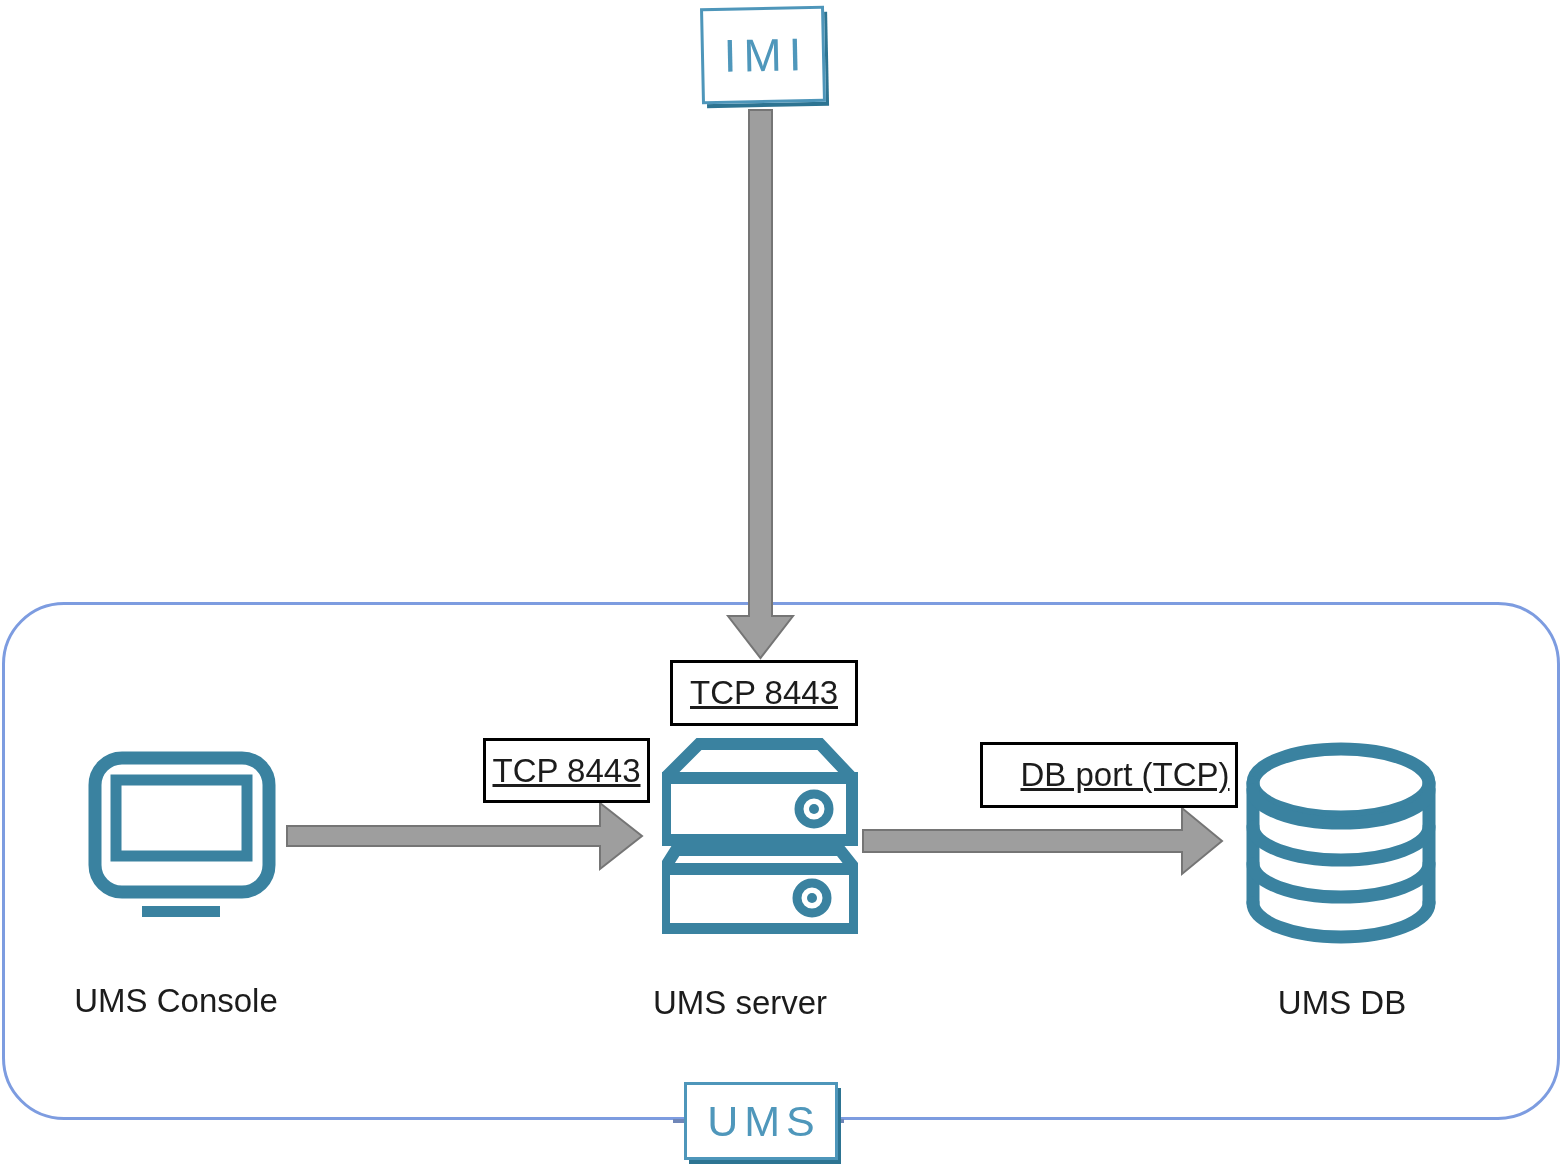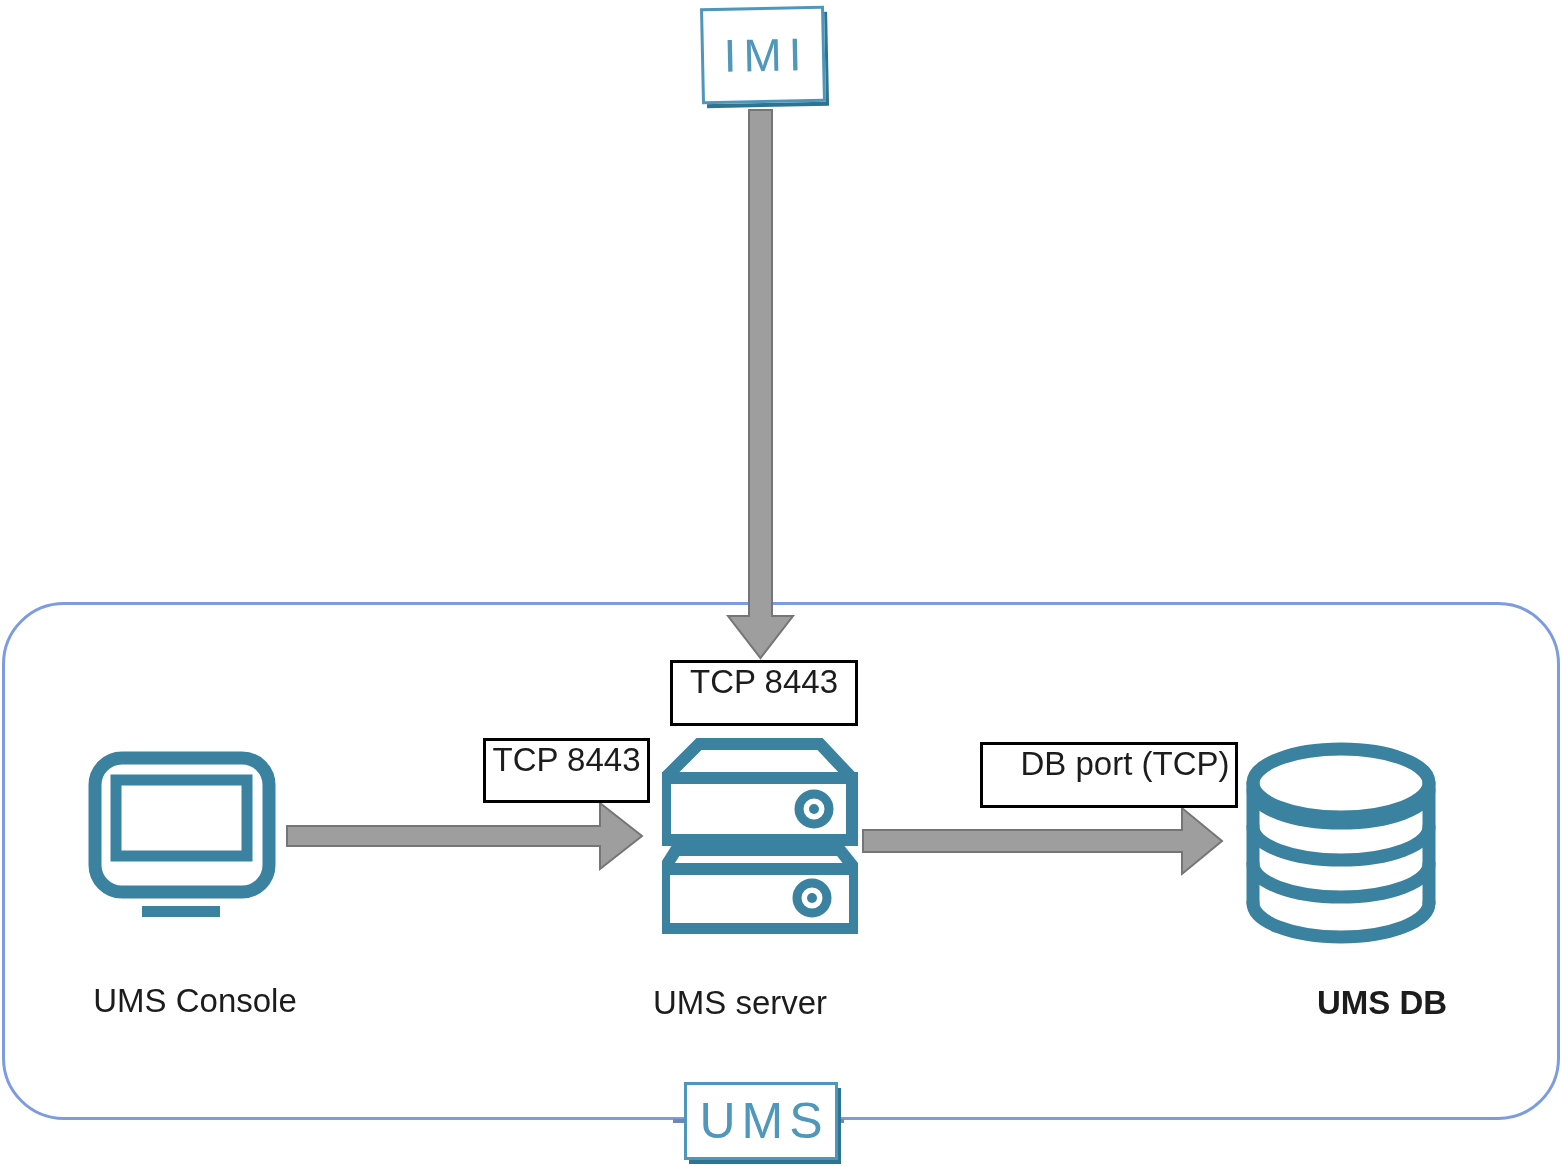--- a/index.html
+++ b/index.html
@@ -44,54 +44,54 @@
     color:var(--brand-teal);
     z-index:5;
   }
   .imi-box{
     left:701px;top:7px;width:118px;height:90px;
     transform:rotate(-1.2deg);
     font-size:46px;letter-spacing:7px;
   }
   .ums-box{
     left:684px;top:1082px;width:148px;height:72px;
-    font-size:50px;letter-spacing:6px;
+    font-size:43px;letter-spacing:6px;
   }
   .brand-box span{margin-left:6px;} 
 
   .tick{
     width:13px;height:4px;background:#6f86b8;z-index:4;
   }
 
   
   .port-label{
     background:#ffffff;
     border:3px solid var(--label-border);
-    display:flex;align-items:flex-start;justify-content:center;
+    display:flex;align-items:center;justify-content:center;
     font-size:33px;color:var(--label-text);
-    z-index:6;white-space:nowrap;
+    z-index:6;white-space:nowrap;text-decoration:underline;
   }
   .port-center{left:670px;top:660px;width:182px;height:60px;}
   .port-left{left:483px;top:738px;width:161px;height:59px;}
   .port-db{left:980px;top:742px;width:220px;height:60px;padding-left:32px;}
 
   
   .icon{z-index:4;}
   .icon-console{left:87px;top:750px;}
   .icon-server{left:662px;top:738px;}
   .icon-db{left:1245px;top:740px;}
 
   
   .node-label{
     font-size:33px;color:var(--label-text);
     text-align:center;z-index:4;white-space:nowrap;
   }
-  .label-console{left:42px;top:982px;width:306px;}
+  .label-console{left:23px;top:982px;width:306px;}
   .label-server{left:590px;top:984px;width:300px;}
-  .label-db{left:1232px;top:984px;width:300px;font-weight:bold;}
+  .label-db{left:1192px;top:984px;width:300px;}
 </style>
 </head>
 <body>
 
 <div class="canvas">
 
   <div class="abs boundary"></div>
 
   <svg class="abs arrows" viewBox="0 0 1562 1166" xmlns="http://www.w3.org/2000/svg">
     <polygon points="749,110 772,110 772,616 793,616 760.5,658 728,616 749,616" fill="var(--arrow-gray)" stroke="var(--arrow-edge)" stroke-width="2"></polygon>

